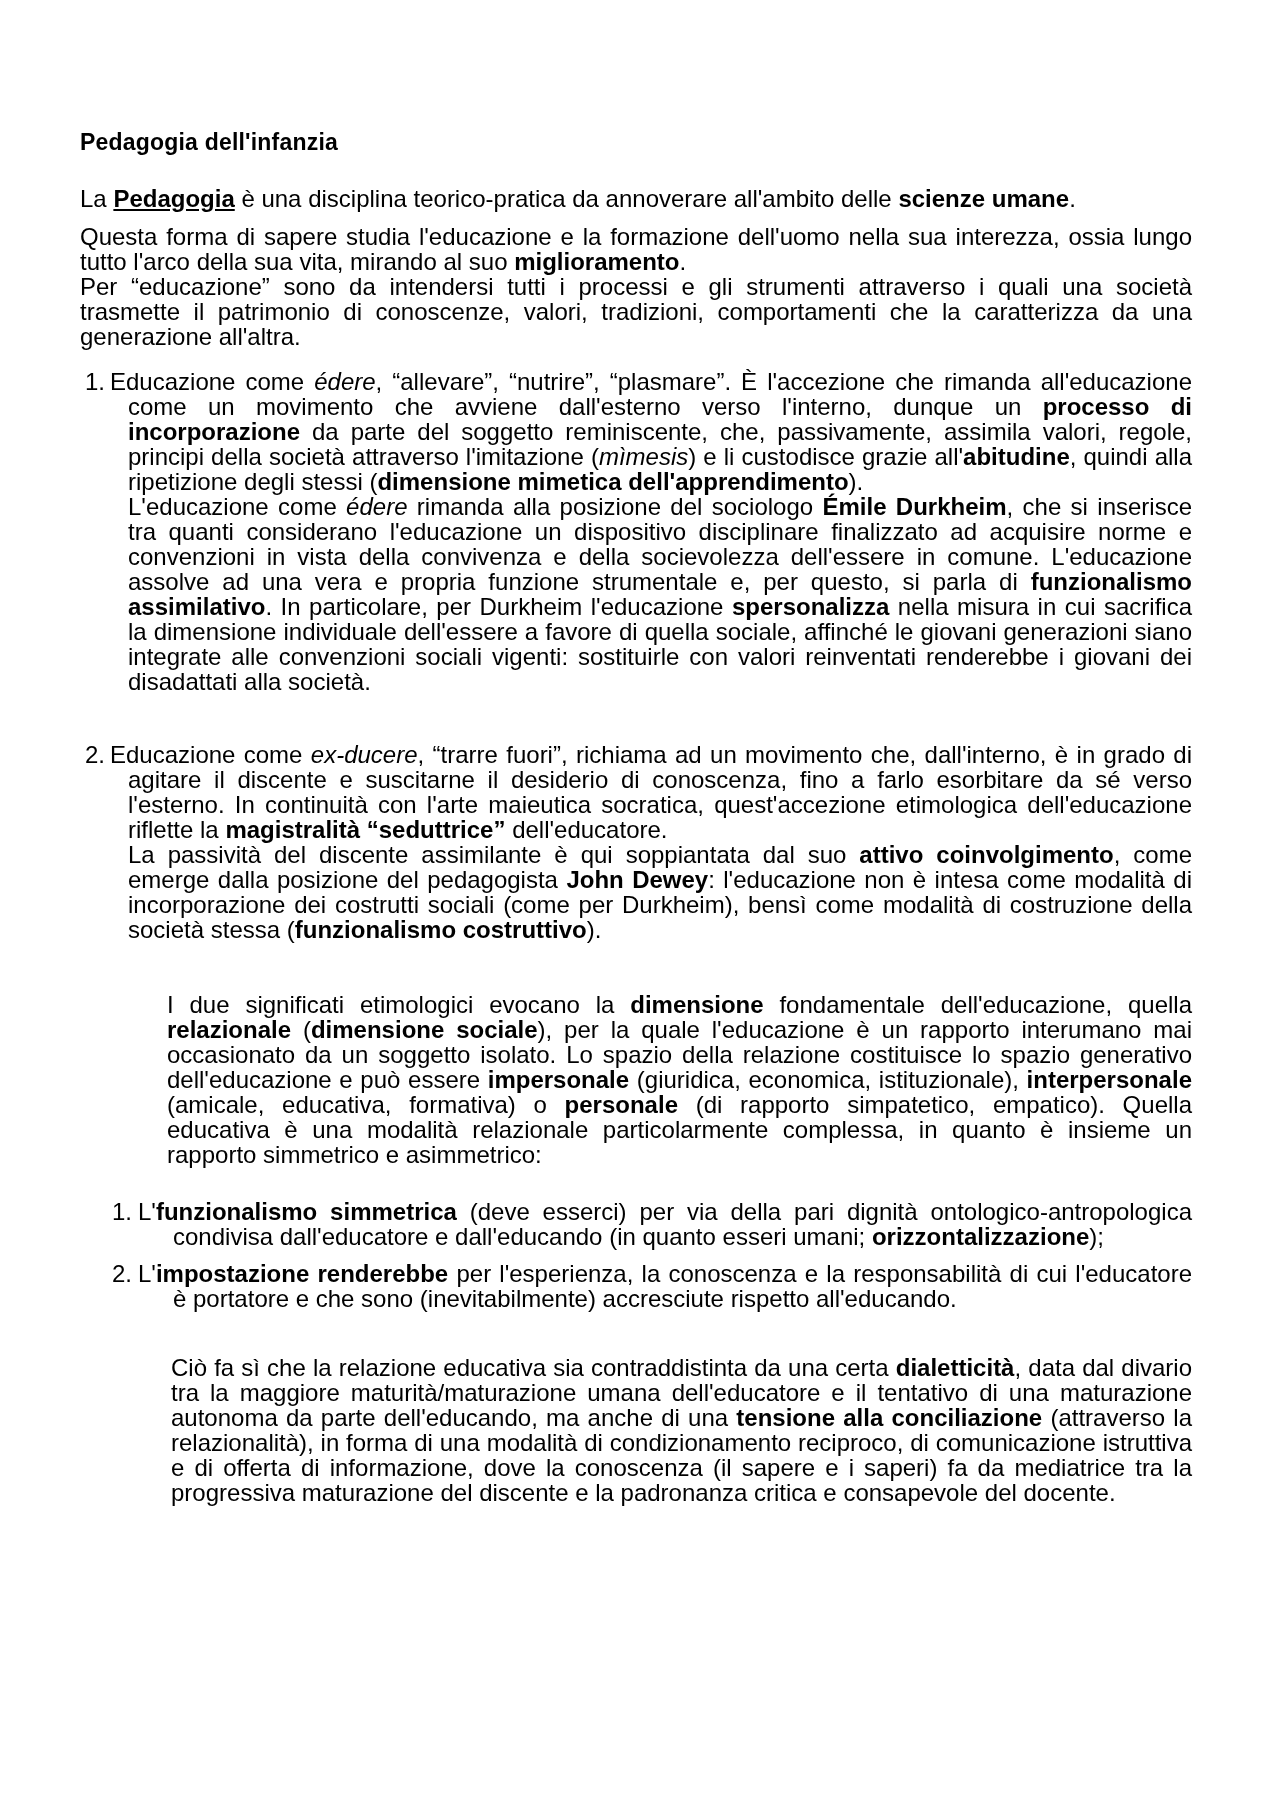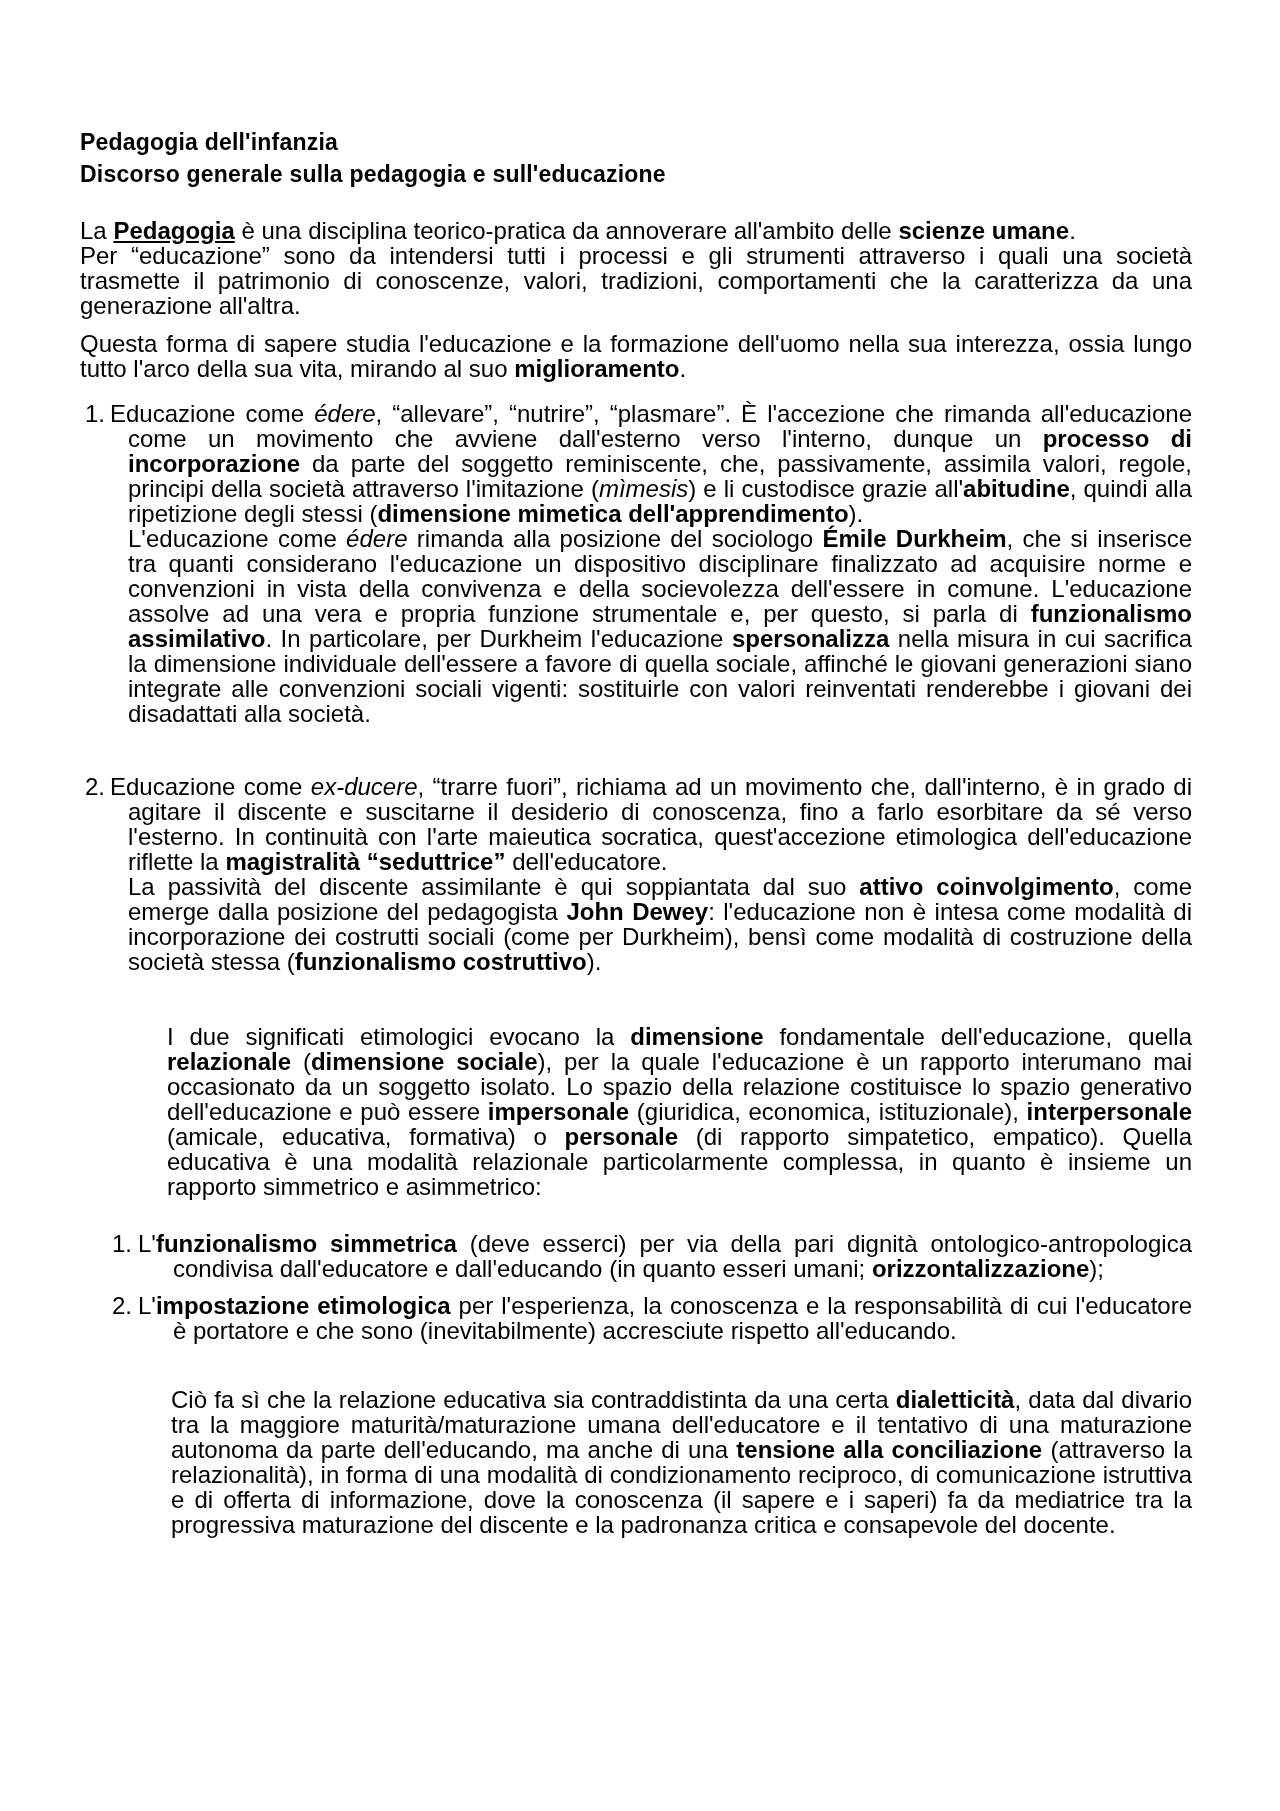--- a/index.html
+++ b/index.html
@@ -38,25 +38,24 @@
   .style-li-inner > .marker { width: 26px; }
   .b { font-weight: bold; }
   .i { font-style: italic; }
   .u { text-decoration: underline; }
 </style>
 </head>
 <body>
 
 <div class="page">
   <div class="title">Pedagogia dell'infanzia</div>
-  <div class="title">Discorso generale sulla pedagogia e sull'educazione</div>
   <div class="content">
       <div class="blk style-body" style="margin-top: 28px;"><span>La </span><span class="b u">Pedagogia</span><span> è una disciplina teorico-pratica da annoverare all'ambito delle </span><span class="b">scienze umane</span><span>.</span></div>
+      <div class="blk style-body" style="margin-top: 13px;"><span>Questa forma di sapere studia l'educazione e la formazione dell'uomo nella sua interezza, ossia lungo tutto l'arco della sua vita, mirando al suo </span><span class="b">miglioramento</span><span>.</span></div>
       <div class="blk style-body" style="margin-top: 0px;"><span>Per “educazione” sono da intendersi tutti i processi e gli strumenti attraverso i quali una società trasmette il patrimonio di conoscenze, valori, tradizioni, comportamenti che la caratterizza da una generazione all'altra.</span></div>
-      <div class="blk style-body" style="margin-top: 13px;"><span>Questa forma di sapere studia l'educazione e la formazione dell'uomo nella sua interezza, ossia lungo tutto l'arco della sua vita, mirando al suo </span><span class="b">miglioramento</span><span>.</span></div>
       <div class="blk style-li-outer" style="margin-top: 20px;"><span class="marker">1.</span><span>Educazione come </span><span class="i">édere</span><span>, “allevare”, “nutrire”, “plasmare”. È l'accezione che rimanda all'educazione come un movimento che avviene dall'esterno verso l'interno, dunque un </span><span class="b">processo di incorporazione</span><span> da parte del soggetto reminiscente, che, passivamente, assimila valori, regole, principi della società attraverso l'imitazione (</span><span class="i">mìmesis</span><span>) e li custodisce grazie all'</span><span class="b">abitudine</span><span>, quindi alla ripetizione degli stessi (</span><span class="b">dimensione mimetica dell'apprendimento</span><span>).</span><br><span>L'educazione come </span><span class="i">édere</span><span> rimanda alla posizione del sociologo </span><span class="b">Émile Durkheim</span><span>, che si inserisce tra quanti considerano l'educazione un dispositivo disciplinare finalizzato ad acquisire norme e convenzioni in vista della convivenza e della socievolezza dell'essere in comune. L'educazione assolve ad una vera e propria funzione strumentale e, per questo, si parla di </span><span class="b">funzionalismo assimilativo</span><span>. In particolare, per Durkheim l'educazione </span><span class="b">spersonalizza</span><span> nella misura in cui sacrifica la dimensione individuale dell'essere a favore di quella sociale, affinché le giovani generazioni siano integrate alle convenzioni sociali vigenti: sostituirle con valori reinventati renderebbe i giovani dei disadattati alla società.</span></div>
       <div class="blk style-li-outer" style="margin-top: 48px;"><span class="marker">2.</span><span>Educazione come </span><span class="i">ex-ducere</span><span>, “trarre fuori”, richiama ad un movimento che, dall'interno, è in grado di agitare il discente e suscitarne il desiderio di conoscenza, fino a farlo esorbitare da sé verso l'esterno. In continuità con l'arte maieutica socratica, quest'accezione etimologica dell'educazione riflette la </span><span class="b">magistralità “seduttrice”</span><span> dell'educatore.</span><br><span>La passività del discente assimilante è qui soppiantata dal suo </span><span class="b">attivo coinvolgimento</span><span>, come emerge dalla posizione del pedagogista </span><span class="b">John Dewey</span><span>: l'educazione non è intesa come modalità di incorporazione dei costrutti sociali (come per Durkheim), bensì come modalità di costruzione della società stessa (</span><span class="b">funzionalismo costruttivo</span><span>).</span></div>
       <div class="blk style-mid" style="margin-top: 50px;"><span>I due significati etimologici evocano la </span><span class="b">dimensione</span><span> fondamentale dell'educazione, quella </span><span class="b">relazionale</span><span> (</span><span class="b">dimensione sociale</span><span>), per la quale l'educazione è un rapporto interumano mai occasionato da un soggetto isolato. Lo spazio della relazione costituisce lo spazio generativo dell'educazione e può essere </span><span class="b">impersonale</span><span> (giuridica, economica, istituzionale), </span><span class="b">interpersonale</span><span> (amicale, educativa, formativa) o </span><span class="b">personale</span><span> (di rapporto simpatetico, empatico). Quella educativa è una modalità relazionale particolarmente complessa, in quanto è insieme un rapporto simmetrico e asimmetrico:</span></div>
       <div class="blk style-li-inner" style="margin-top: 32px;"><span class="marker">1.</span><span>L'</span><span class="b">funzionalismo simmetrica</span><span> (deve esserci) per via della pari dignità ontologico-antropologica condivisa dall'educatore e dall'educando (in quanto esseri umani; </span><span class="b">orizzontalizzazione</span><span>);</span></div>
-      <div class="blk style-li-inner" style="margin-top: 12px;"><span class="marker">2.</span><span>L'</span><span class="b">impostazione etimologica</span><span> per l'esperienza, la conoscenza e la responsabilità di cui l'educatore è portatore e che sono (inevitabilmente) accresciute rispetto all'educando.</span></div>
+      <div class="blk style-li-inner" style="margin-top: 12px;"><span class="marker">2.</span><span>L'</span><span class="b">impostazione renderebbe</span><span> per l'esperienza, la conoscenza e la responsabilità di cui l'educatore è portatore e che sono (inevitabilmente) accresciute rispetto all'educando.</span></div>
       <div class="blk style-deep" style="margin-top: 44px;"><span>Ciò fa sì che la relazione educativa sia contraddistinta da una certa </span><span class="b">dialetticità</span><span>, data dal divario tra la maggiore maturità/maturazione umana dell'educatore e il tentativo di una maturazione autonoma da parte dell'educando, ma anche di una </span><span class="b">tensione alla conciliazione</span><span> (attraverso la relazionalità), in forma di una modalità di condizionamento reciproco, di comunicazione istruttiva e di offerta di informazione, dove la conoscenza (il sapere e i saperi) fa da mediatrice tra la progressiva maturazione del discente e la padronanza critica e consapevole del docente.</span></div>
     </div>
 </div>
 
 </body></html>

